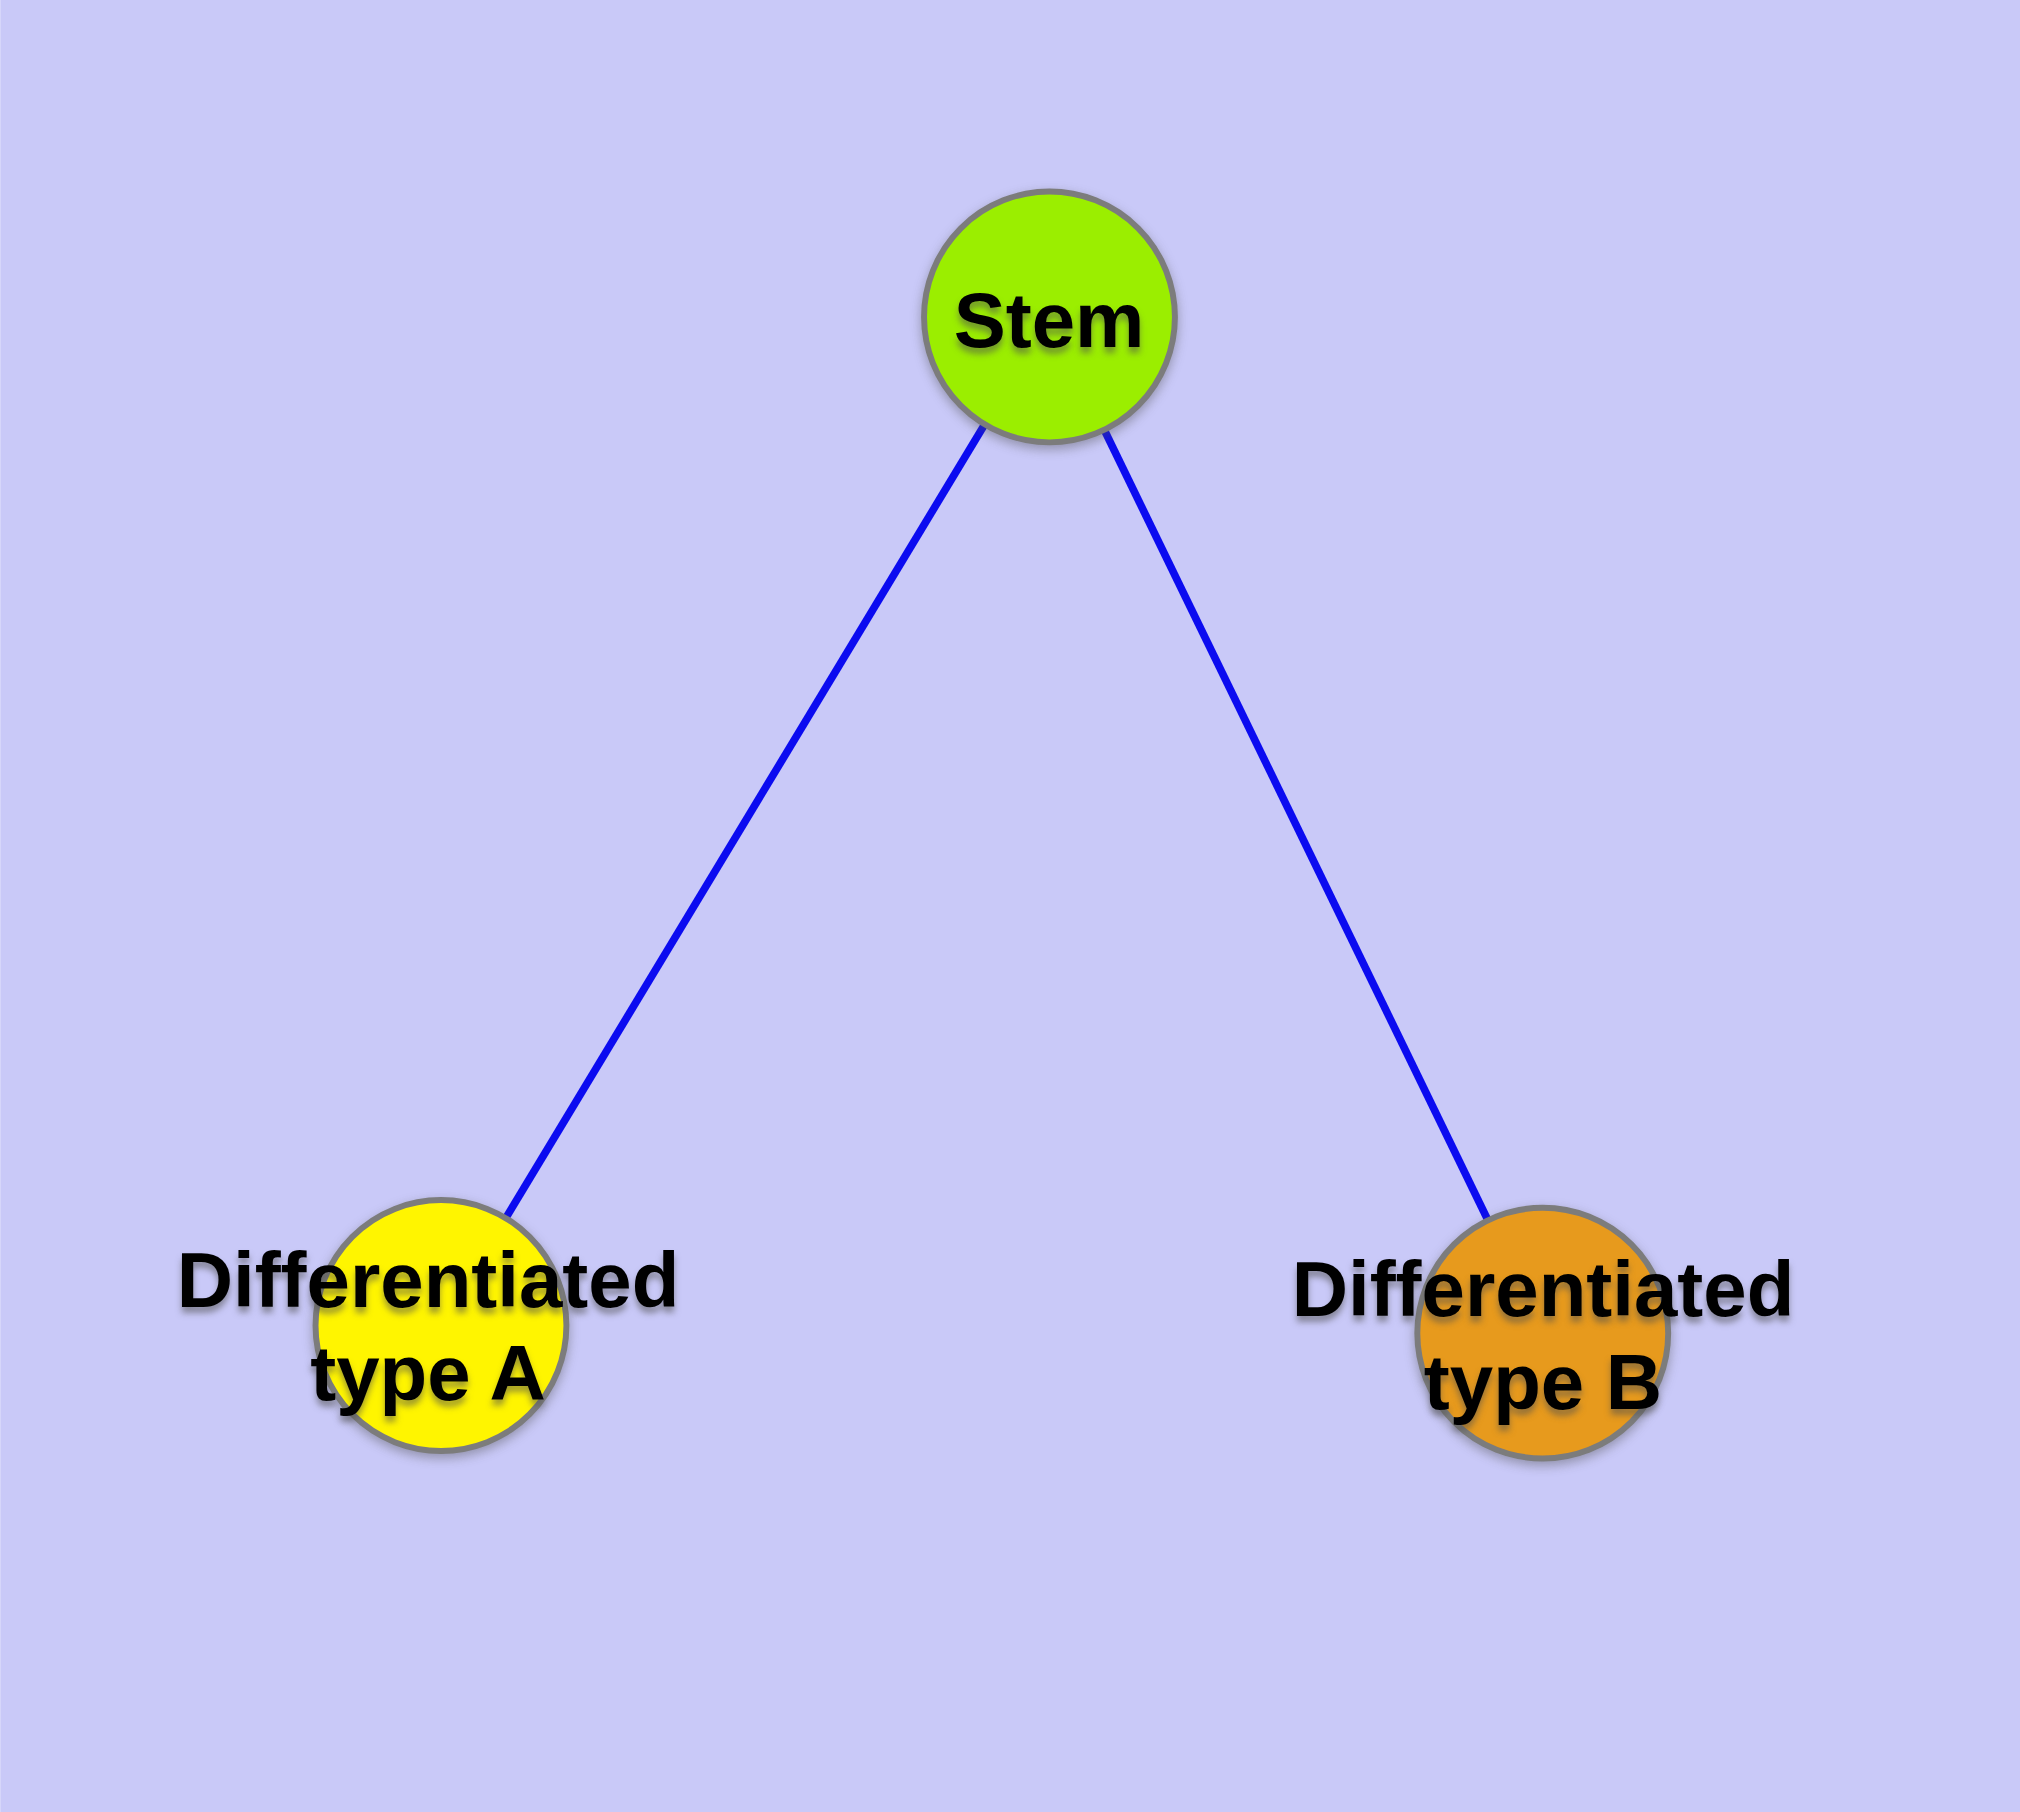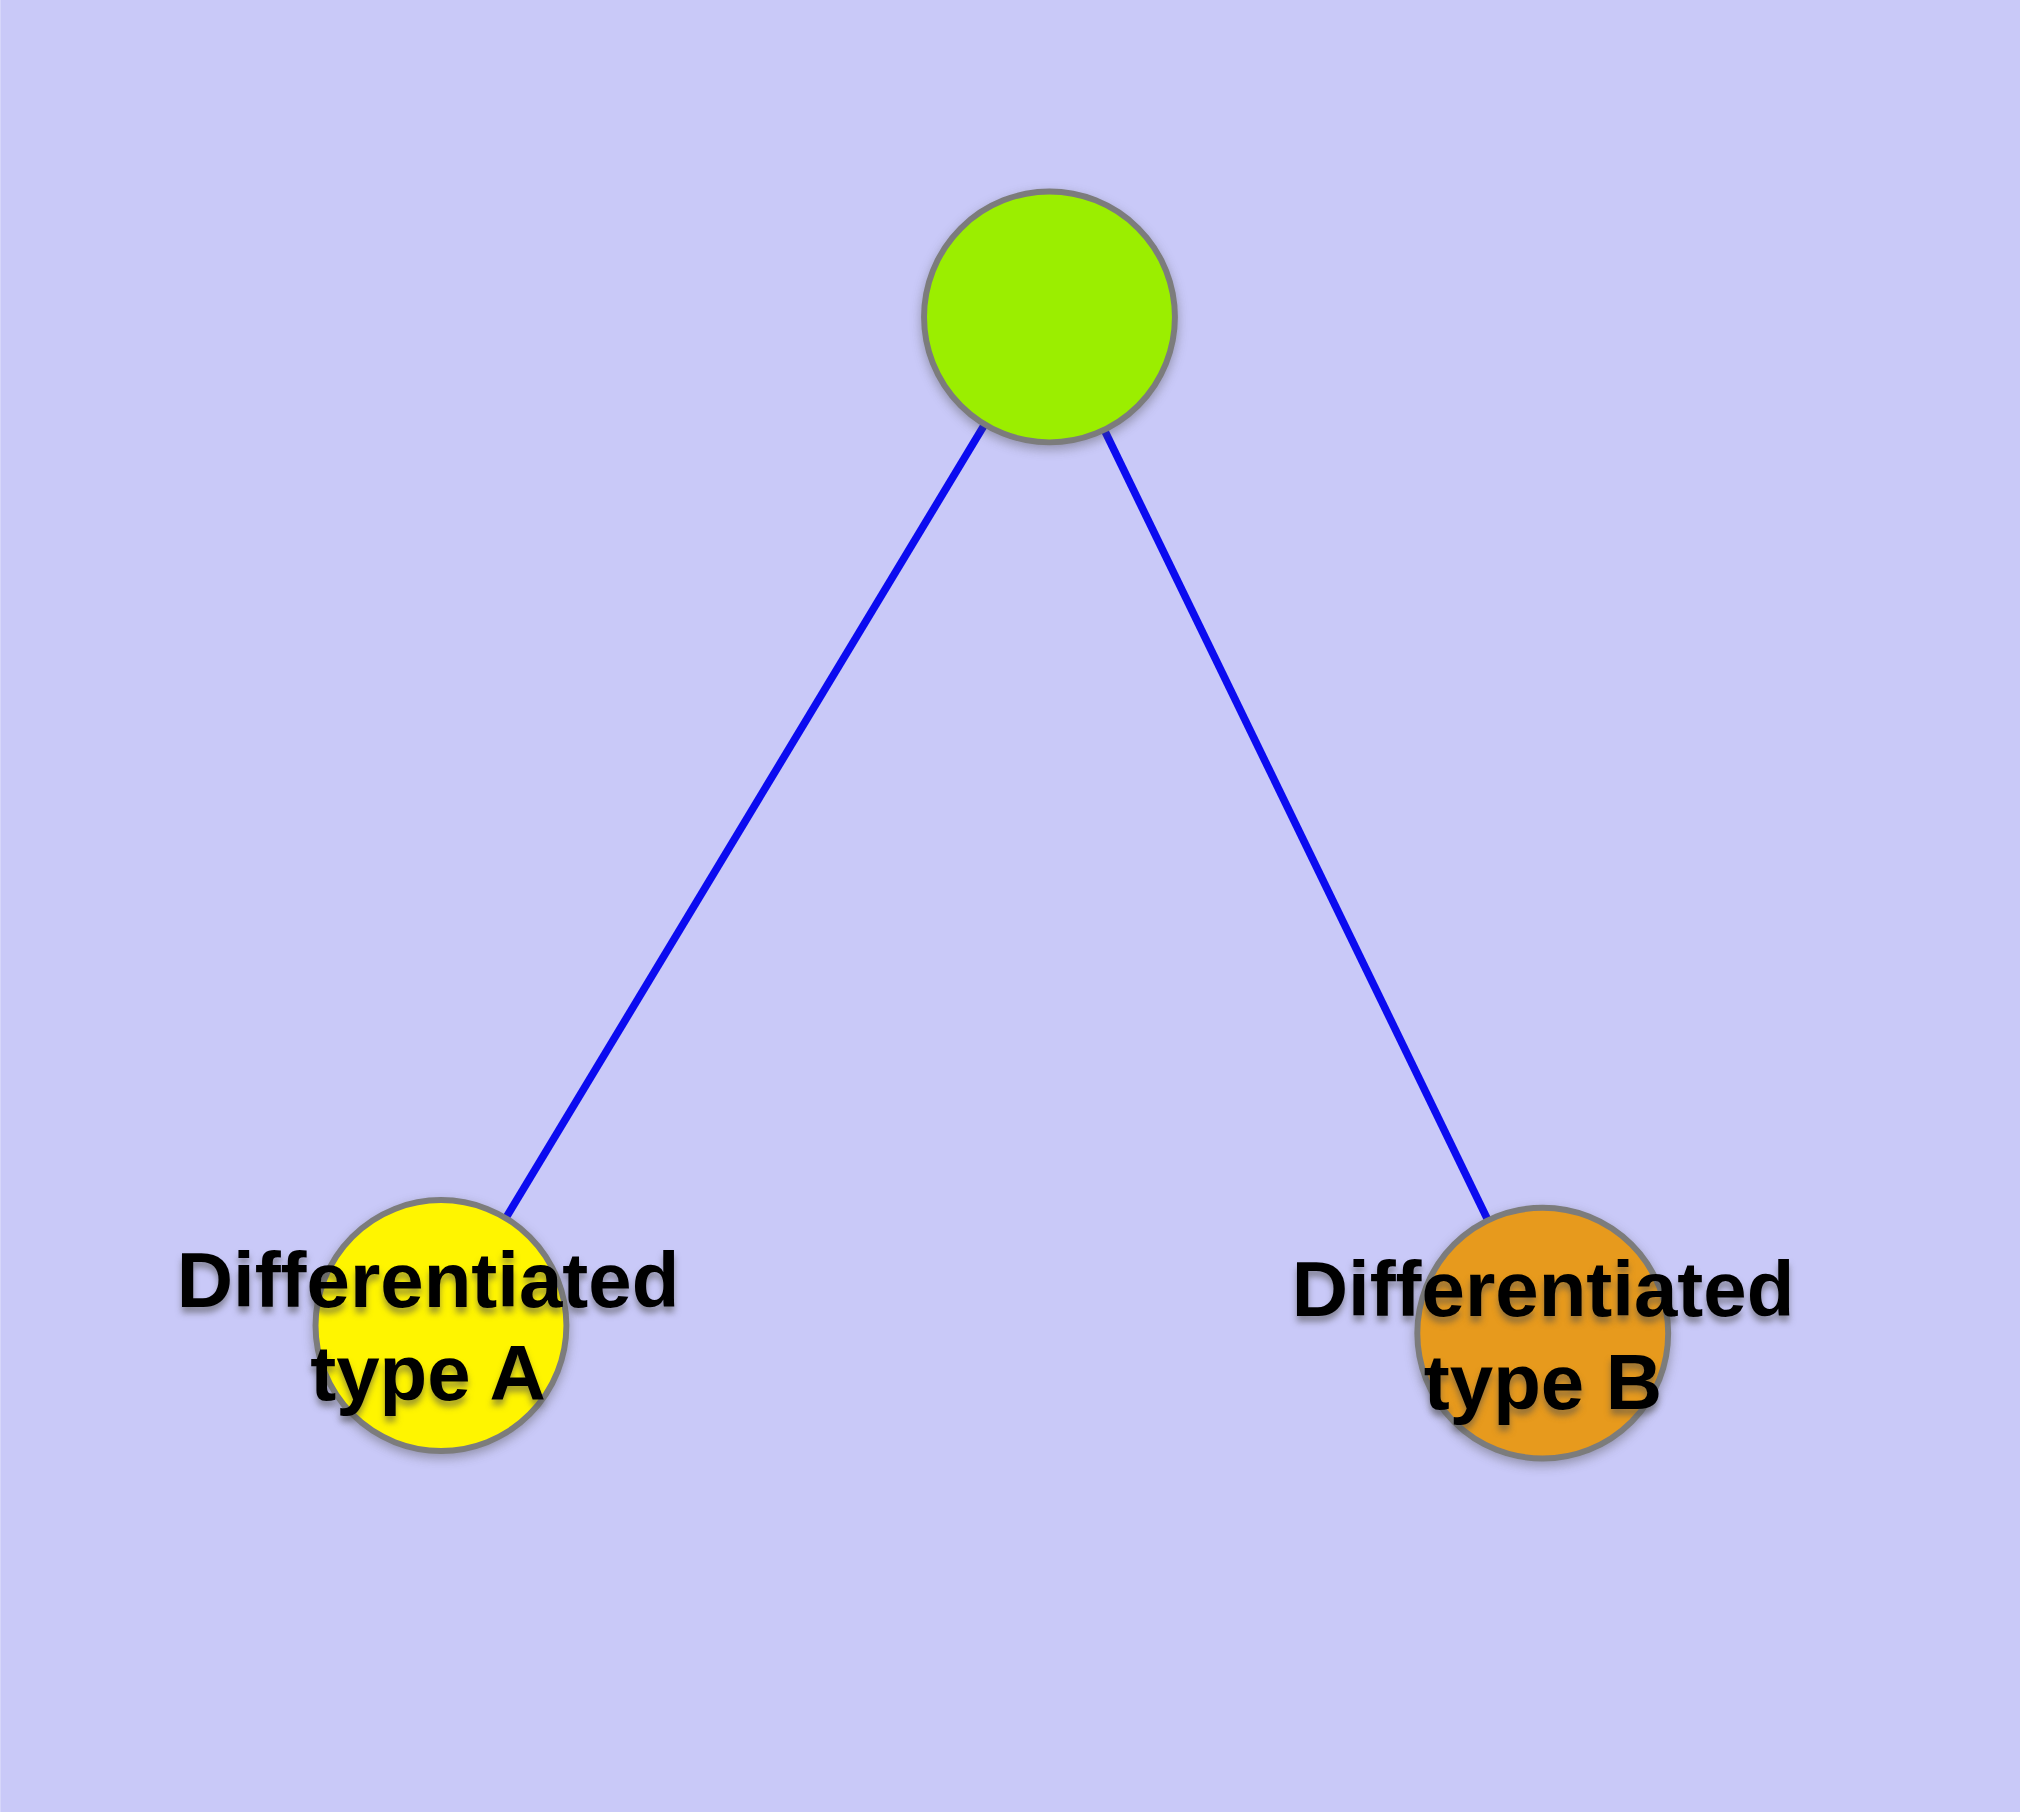--- a/index.html
+++ b/index.html
@@ -57,20 +57,21 @@
 
     <line x1="1238" y1="374" x2="1820" y2="1573" stroke="#0B0BF0"></line>
 
     <circle cx="1238" cy="374" r="148" fill="#9BEE00" stroke="#7C7C7C"></circle>
 
     <circle cx="520" cy="1564" r="148" fill="#FFF500" stroke="#7C7C7C"></circle>
 
     <circle cx="1820" cy="1573" r="148" fill="#E79A1D" stroke="#7C7C7C"></circle>
   </svg>
 
+  <div class="node-label label-stem">Stem</div>
 
   <div class="node-label label-type-a">Differentiated
 type A</div>
 
   <div class="node-label label-type-b">Differentiated
 type B</div>
 </div>
 
 
 </body></html>

